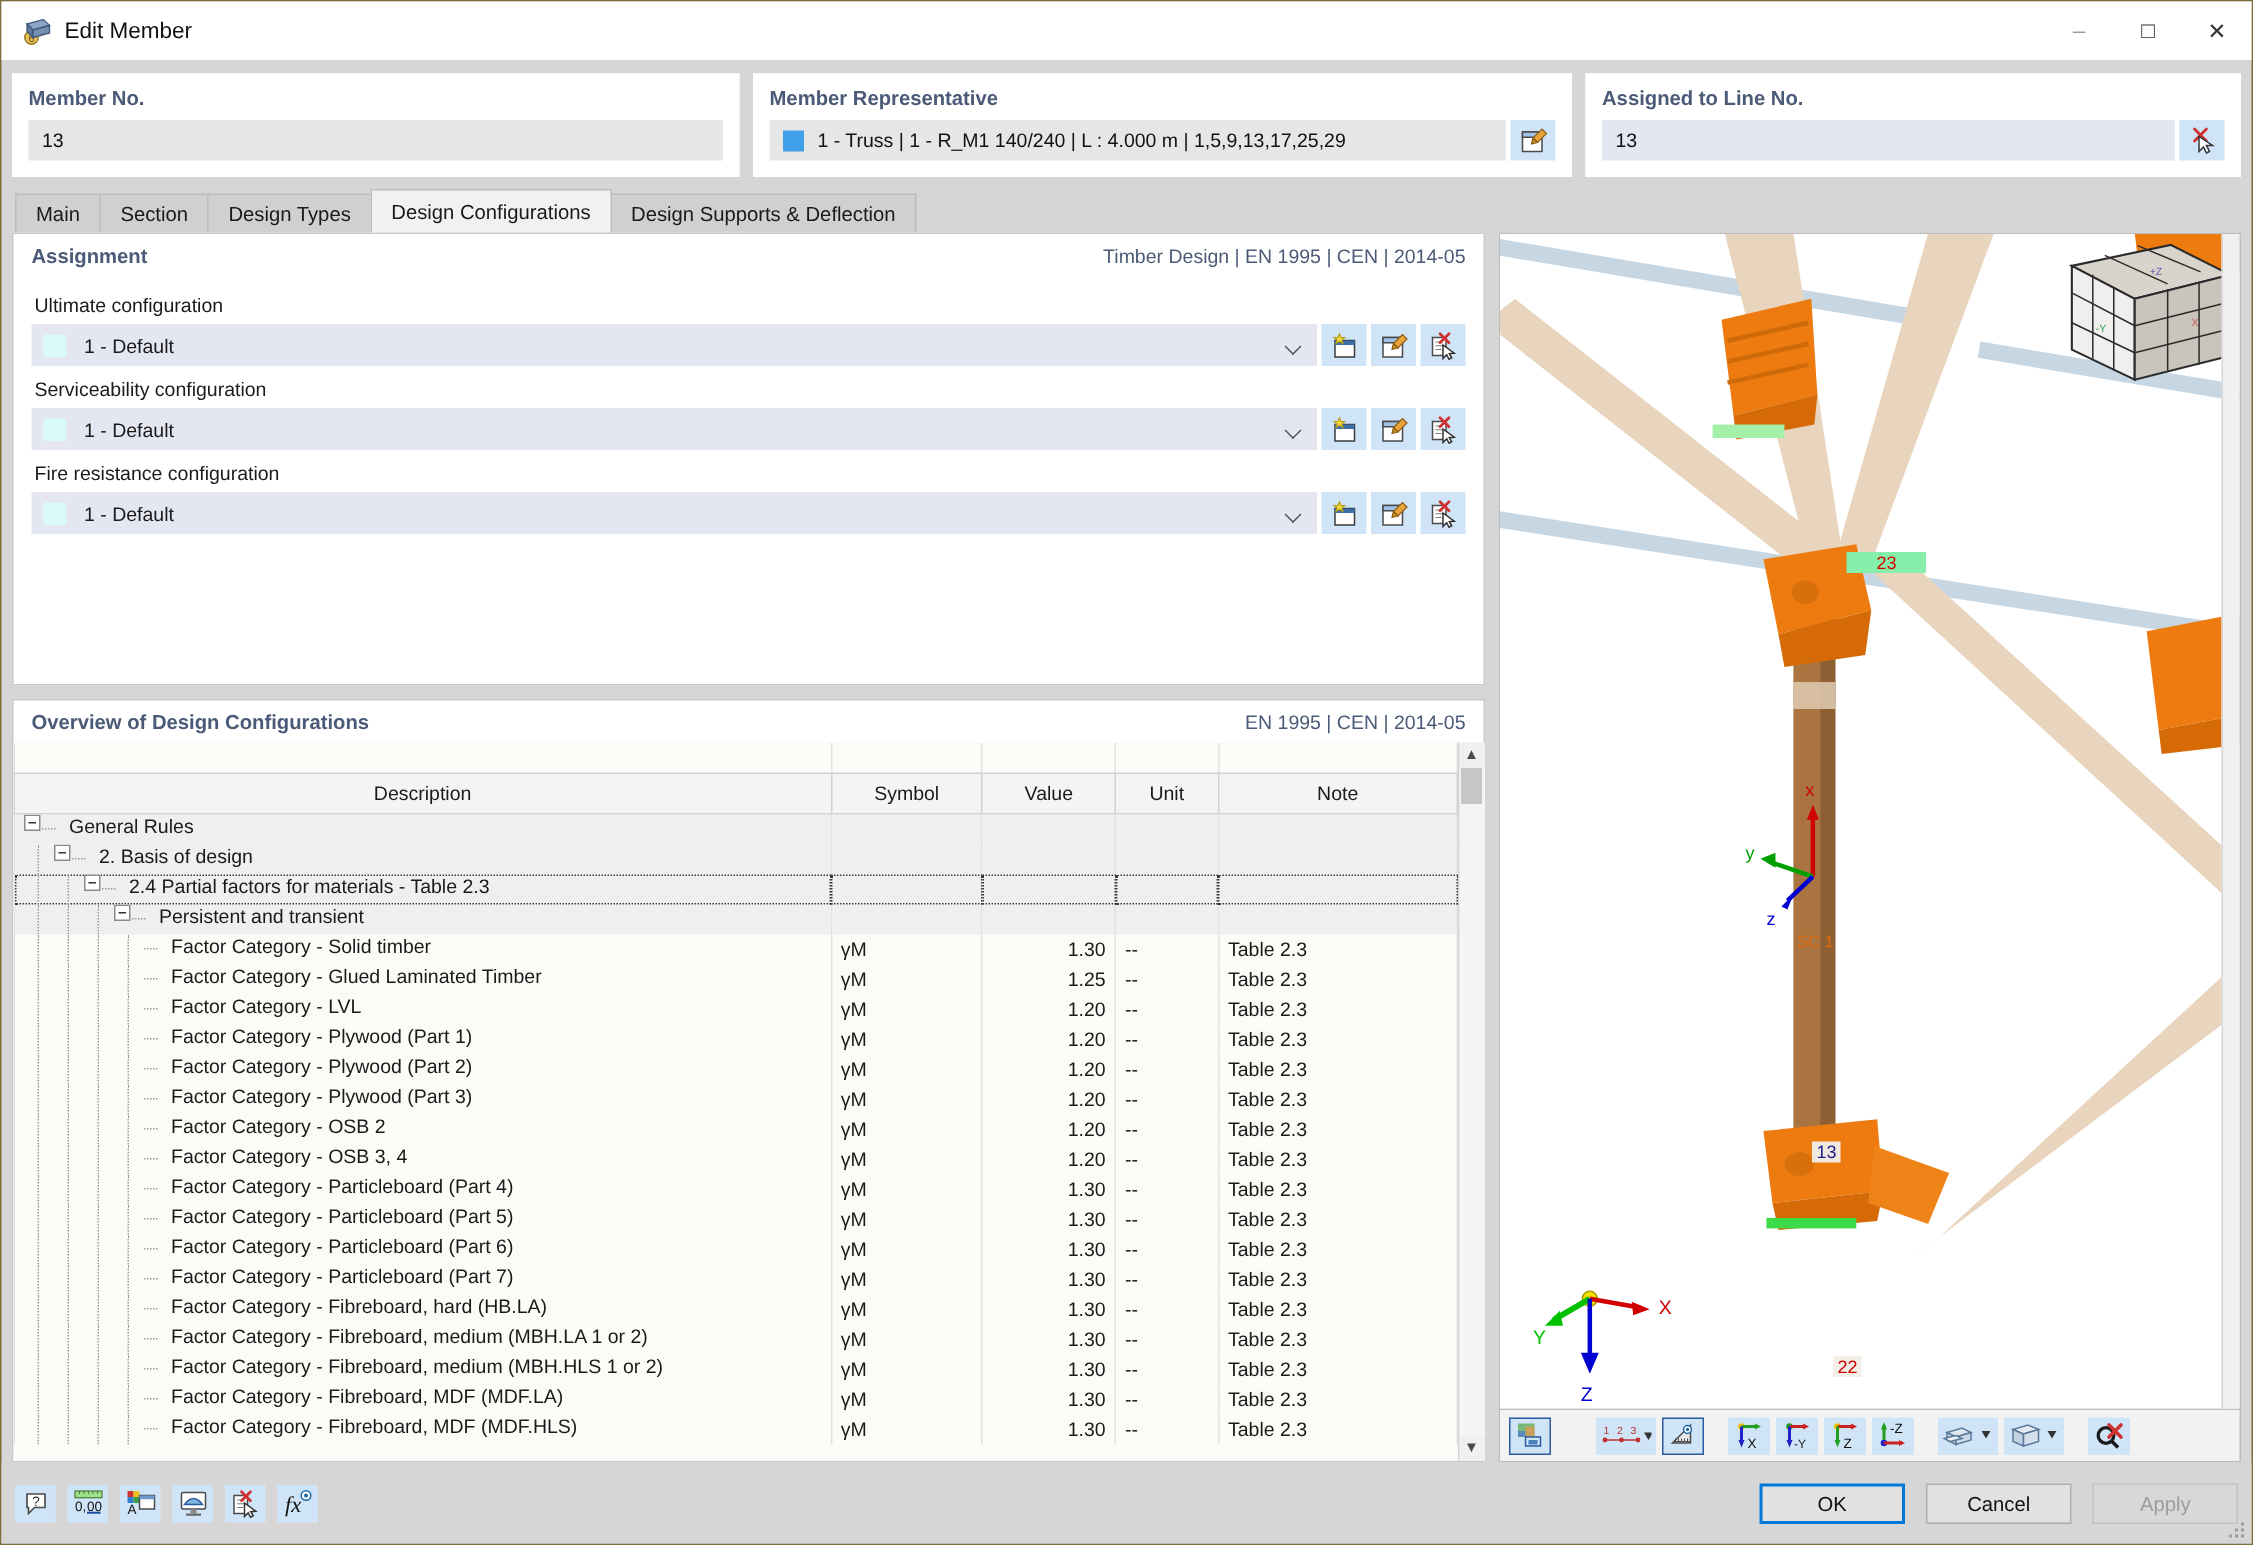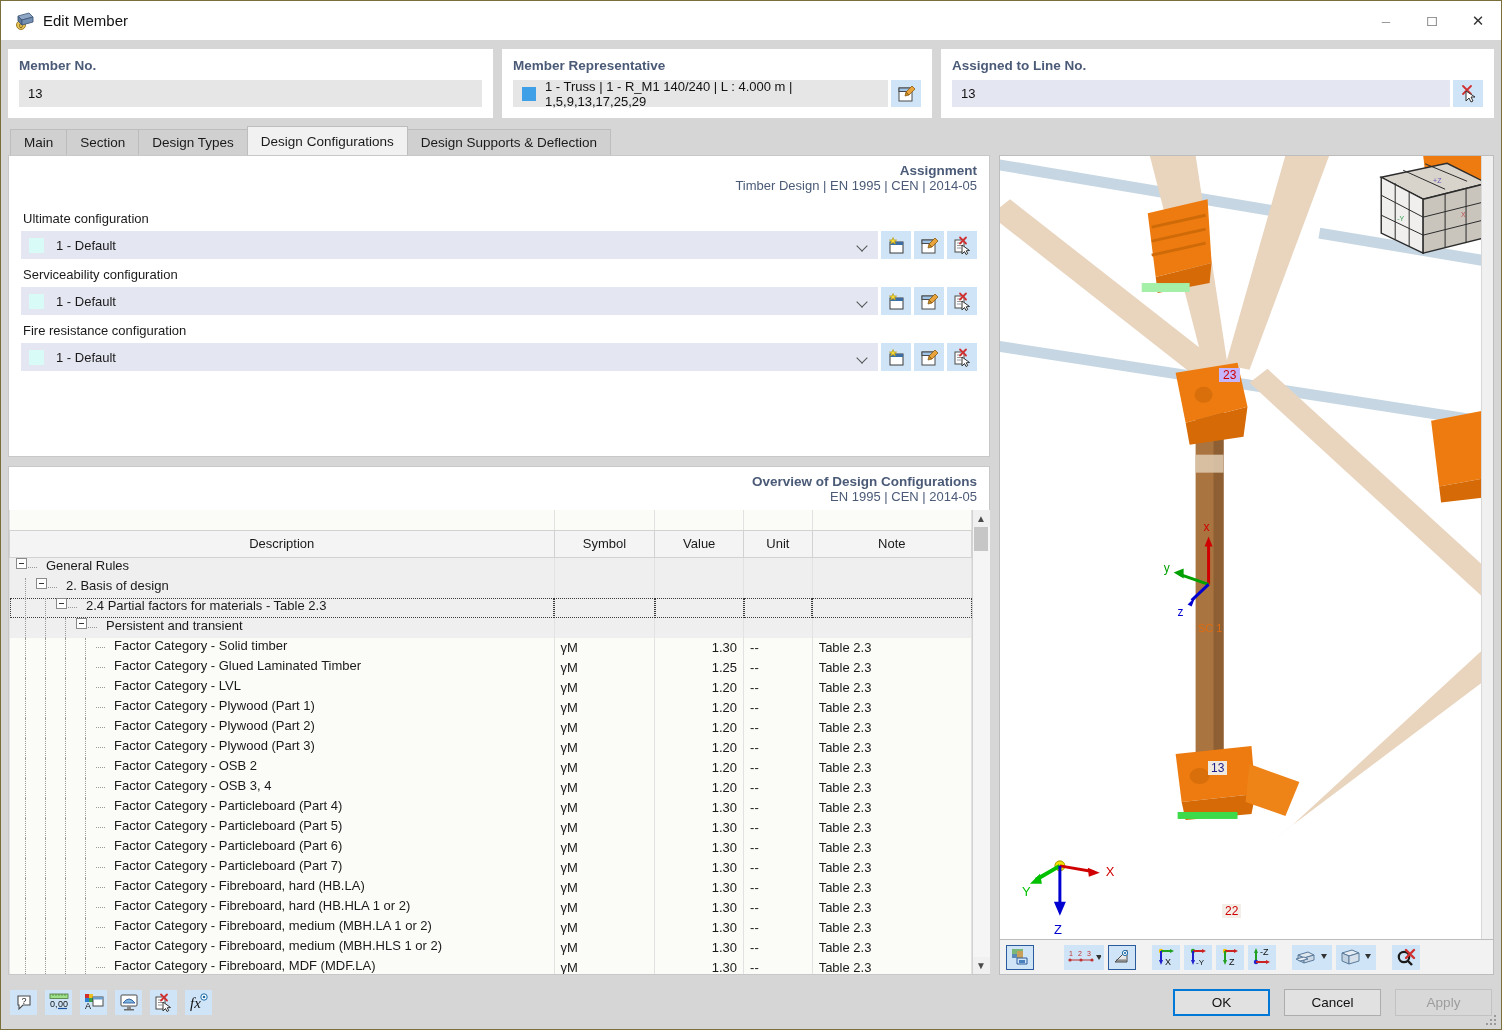--- a/index.html
+++ b/index.html
@@ -31,37 +31,37 @@
   .gbox .gtitle { font-weight:bold; color:#4a5a77; font-size:13.5px; margin-bottom:7px; }
   .fieldrow { display:flex; align-items:stretch; }
   .txtfield { background:#e6e6e6; border:none; height:27px; display:flex; align-items:center;
               padding:0 9px; font-size:13px; color:#111; flex:1; }
   .txtfield.lilac { background:#e4e6f2; }
   .swatch-blue { width:14px; height:14px; background:#3fa0e8; margin-right:9px; flex:0 0 14px; }
   .iconbtn { width:30px; height:27px; background:#cfe5f7; display:flex; align-items:center;
              justify-content:center; margin-left:3px; flex:0 0 30px; position:relative; }
 
   #p-member { width:485px; }
-  #p-rep    { width:430px; }
+  #p-rep    { width:546px; }
   #p-line   { flex:1; }
 
   
   .tabs { display:flex; padding:8px 9px 0 9px; flex:0 0 auto; align-items:flex-end; }
   .tab { background:#d0d0d0; border:1px solid #bdbdbd; border-bottom:none; padding:6px 13px 6px 13px;
          font-size:13.5px; color:#1a1a1a; margin-right:-1px; height:26px; line-height:14px; }
   .tab.active { background:#f1f1f1; height:29px; padding-top:8px; position:relative; z-index:2;
                 border-color:#bdbdbd; }
 
   
   .content { display:flex; gap:9px; padding:0 7px 0 7px; flex:1 1 auto; min-height:0; }
   .leftcol { width:982px; display:flex; flex-direction:column; gap:9px; min-height:0; }
 
   .panel { background:#ffffff; border:1px solid #c8c8c8; }
-  .panel-head { display:flex; justify-content:space-between; align-items:flex-end;
-                padding:7px 12px 4px 12px;flex-direction:column; }
+  .panel-head { display:flex; justify-content:space-between; align-items:flex-start;
+                padding:7px 12px 4px 12px; }
   .panel-head .h-left { font-weight:bold; color:#4a5a77; font-size:13.5px; }
   .panel-head .h-right { font-weight:normal; color:#4a5a77; font-size:13px; }
 
   #assignment { flex:0 0 302px; padding-bottom:4px; }
   .assign-body { padding:6px 12px 0 12px; }
   .fieldlabel { font-size:13px; color:#1a1a1a; margin:8px 0 5px 2px; }
   .combo { display:flex; align-items:center; background:#e4e6f2; height:28px; padding:0 6px 0 8px;
            flex:1; }
   .combo .cswatch { width:15px; height:15px; background:#d8fbf8; margin-right:12px; }
   .combo .ctext { flex:1; font-size:13px; }
@@ -628,36 +628,20 @@
                     <td class="c-note">Table 2.3</td>
                   </tr>
                   <tr>
                     <td class="c-desc">
                       <span class="tree-cell">
                         <span class="indent guide"></span>
                         <span class="indent guide"></span>
                         <span class="indent guide"></span>
                         <span class="indent guide"></span>
                         <span class="leafdash"></span>
-                        <span class="node-label">Factor Category - Fibreboard, hard (HB.HLA 1 or 2)</span>
-                      </span>
-                    </td>
-                    <td class="c-sym">γM</td>
-                    <td class="c-val">1.30</td>
-                    <td class="c-unit">--</td>
-                    <td class="c-note">Table 2.3</td>
-                  </tr>
-                  <tr>
-                    <td class="c-desc">
-                      <span class="tree-cell">
-                        <span class="indent guide"></span>
-                        <span class="indent guide"></span>
-                        <span class="indent guide"></span>
-                        <span class="indent guide"></span>
-                        <span class="leafdash"></span>
                         <span class="node-label">Factor Category - Fibreboard, medium (MBH.LA 1 or 2)</span>
                       </span>
                     </td>
                     <td class="c-sym">γM</td>
                     <td class="c-val">1.30</td>
                     <td class="c-unit">--</td>
                     <td class="c-note">Table 2.3</td>
                   </tr>
                   <tr>
                     <td class="c-desc">
@@ -811,21 +795,21 @@
             <text x="106" y="722" font-size="13" fill="#d00000" font-family="Liberation Sans">X</text>
             <line x1="60" y1="712" x2="36" y2="726" stroke="#00c000" stroke-width="4"></line>
             <polygon points="30,730 40,720 42,730" fill="#00c000"></polygon>
             <text x="22" y="742" font-size="13" fill="#00c000" font-family="Liberation Sans">Y</text>
             <line x1="60" y1="712" x2="60" y2="752" stroke="#0000d0" stroke-width="3"></line>
             <polygon points="60,762 54,748 66,748" fill="#0000d0"></polygon>
             <text x="54" y="780" font-size="13" fill="#0000d0" font-family="Liberation Sans">Z</text>
           </g>
         </svg>
 
-        <div class="lbl3d" style="left:219px; top:212px; color:#d00000; background:#c4b5fd; padding:0 4px;">23</div>
+        <div class="lbl3d" style="left:231px; top:212px; color:#d00000; background:#86efac; padding:0 20px;">23</div>
         <div class="lbl3d" style="left:222px; top:748px; color:#d00000; background:#f3efe8; padding:0 3px;">22</div>
         <div class="lbl3d" style="left:208px; top:605px; color:#20208a; background:#efe9e0; padding:0 3px;">13</div>
         <div class="lbl3d" style="left:198px; top:466px; color:#e06a10; font-size:11px;">SC 1</div>
 
         <div class="vscroll-vp"></div>
       </div>
 
       <div class="vp-toolbar">
         <div class="vpbtn framed">
           <svg width="18" height="18" viewBox="0 0 18 18">

